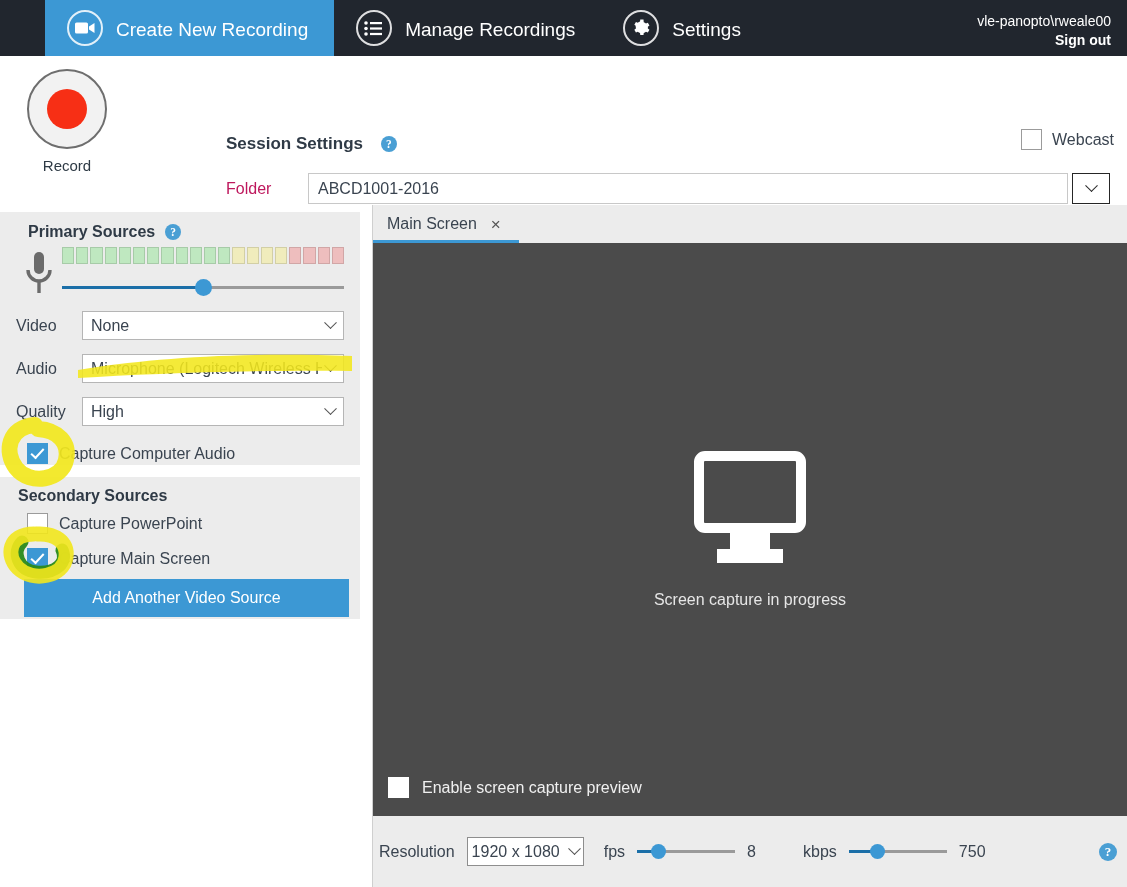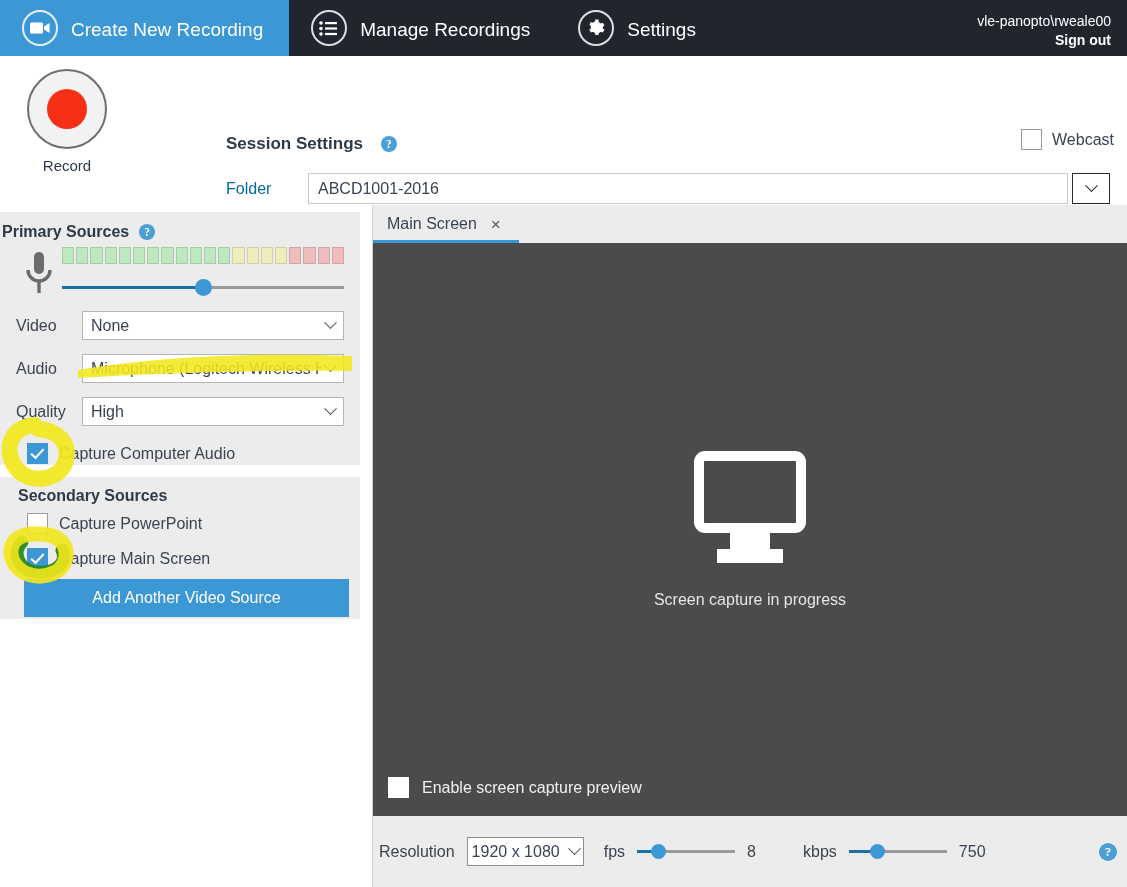--- a/index.html
+++ b/index.html
@@ -9,21 +9,21 @@
     background: #ffffff;
     font-family: "Liberation Sans", sans-serif;
     overflow: hidden;
   }
   #app { position: relative; width: 1127px; height: 887px; }
 
   
   .topnav {
     position: absolute; left: 0; top: 0; width: 1127px; height: 56px;
     background: #21262e;
-    display: flex; align-items: stretch;
+    display: flex; align-items: stretch; padding-left: 45px;
   }
   .nav-item {
     display: flex; align-items: center; gap: 13px;
     padding: 0 26px 0 22px; height: 56px;
     color: #ffffff; font-size: 19px; cursor: pointer;
     white-space: nowrap;
   }
   .nav-item.active { background: #3c98d4; }
   .nav-icon-circle {
     width: 36px; height: 36px; border-radius: 50%;
@@ -82,21 +82,21 @@
   }
   .cb.checked { background: #3c98d4; border-color: #3c98d4; }
   .cb.checked::after {
     content: ""; display: block;
     width: 5px; height: 11px;
     border: solid #ffffff; border-width: 0 2.4px 2.4px 0;
     transform: rotate(43deg) translate(-1px,-1px);
   }
 
   .field-row { position: absolute; left: 226px; display: flex; align-items: center; }
-  .field-label { width: 82px; font-size: 16px; color: #0369a1; }
+  .field-label { width: 82px; font-size: 16px; color: #be185d; }
   .field-input {
     height: 31px; background: #ffffff; border: 1px solid #c8c8c8;
     font-size: 16px; color: #3a4450; padding: 0 9px;
     display: flex; align-items: center;
   }
   .drop-btn {
     width: 38px; height: 31px; border: 1.6px solid #262626;
     background: #ffffff; display: flex; align-items: center; justify-content: center;
     cursor: pointer; margin-left: 4px;
   }
@@ -293,21 +293,21 @@
     <div class="join-btn">
       <span>Join Session</span>
       <span class="chev white"></span>
     </div>
   </div>
 
   <div class="sidebar">
 
     <div class="panel" style="position:absolute;left:0;top:7px;width:360px;height:253px;">
 
-      <div class="panel-title" style="padding:11px 0 6px 2px;">
+      <div class="panel-title" style="padding:11px 0 6px 28px;">
         <span>Primary Sources</span>
         <span class="help-dot">?</span>
       </div>
 
       <div class="mic-meter-row">
         <span class="mic-icon">
           <svg width="30" height="46" viewBox="0 0 30 46">
             <rect x="10" y="2" width="10" height="22" rx="5" fill="#6b6b6b"></rect>
             <path d="M4 20 a11 11 0 0022 0" fill="none" stroke="#6b6b6b" stroke-width="3.4"></path>
             <rect x="13.3" y="30" width="3.4" height="13" fill="#6b6b6b"></rect>

